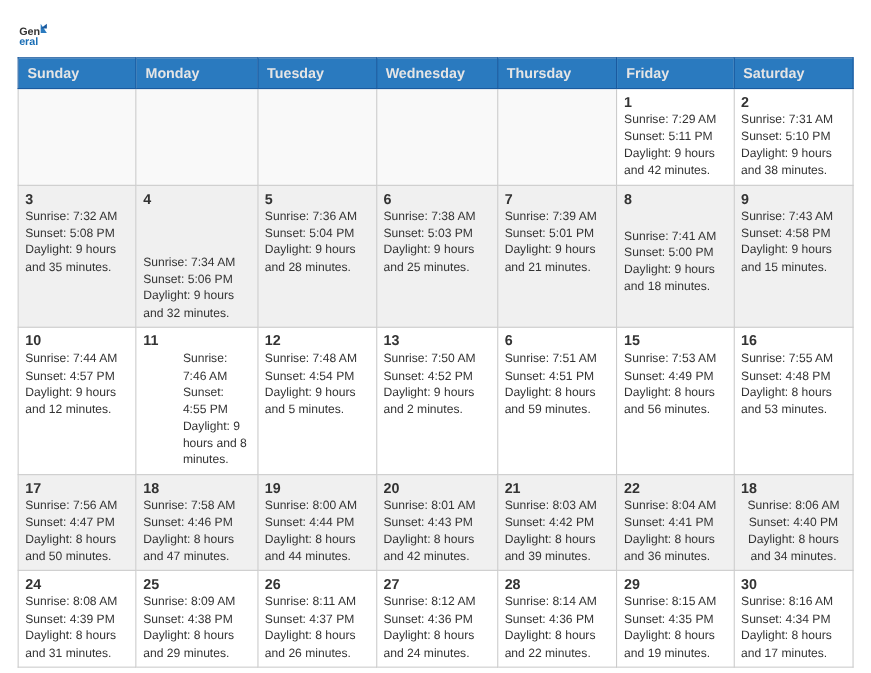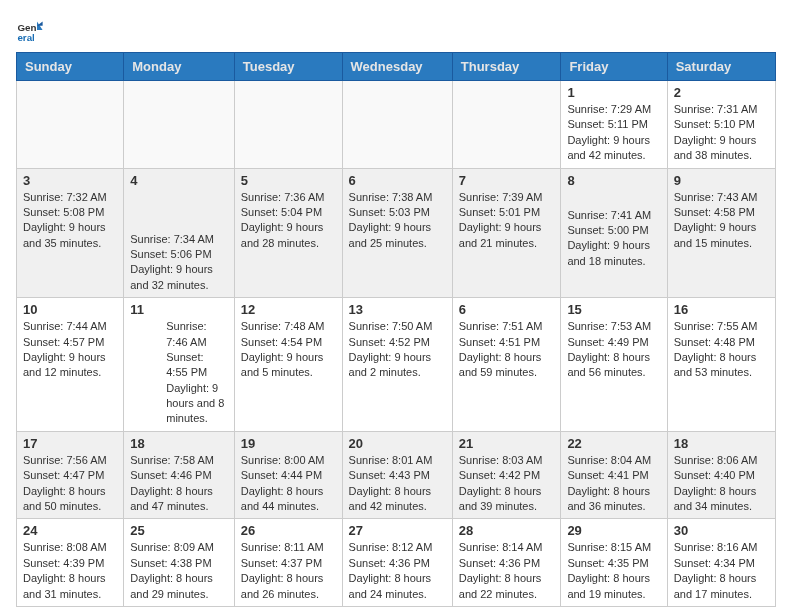--- a/index.html
+++ b/index.html
@@ -265,21 +265,21 @@
 Daylight: 8 hours and 39 minutes.</div>
         </td>
         <td class="shaded">
           <span class="day-number">22</span>
           <div class="day-info" style="white-space: pre-line;">Sunrise: 8:04 AM
 Sunset: 4:41 PM
 Daylight: 8 hours and 36 minutes.</div>
         </td>
         <td class="shaded">
           <span class="day-number">18</span>
-          <div class="day-info" style="white-space: pre-line;">Sunrise: 8:06 AM
+          <div class="day-info" style="white-space: pre-line; text-align: center;">Sunrise: 8:06 AM
 Sunset: 4:40 PM
 Daylight: 8 hours and 34 minutes.</div>
         </td>
       </tr>
       <tr class="week-row">
         <td class="">
           <span class="day-number">24</span>
           <div class="day-info" style="white-space: pre-line;">Sunrise: 8:08 AM
 Sunset: 4:39 PM
 Daylight: 8 hours and 31 minutes.</div>

